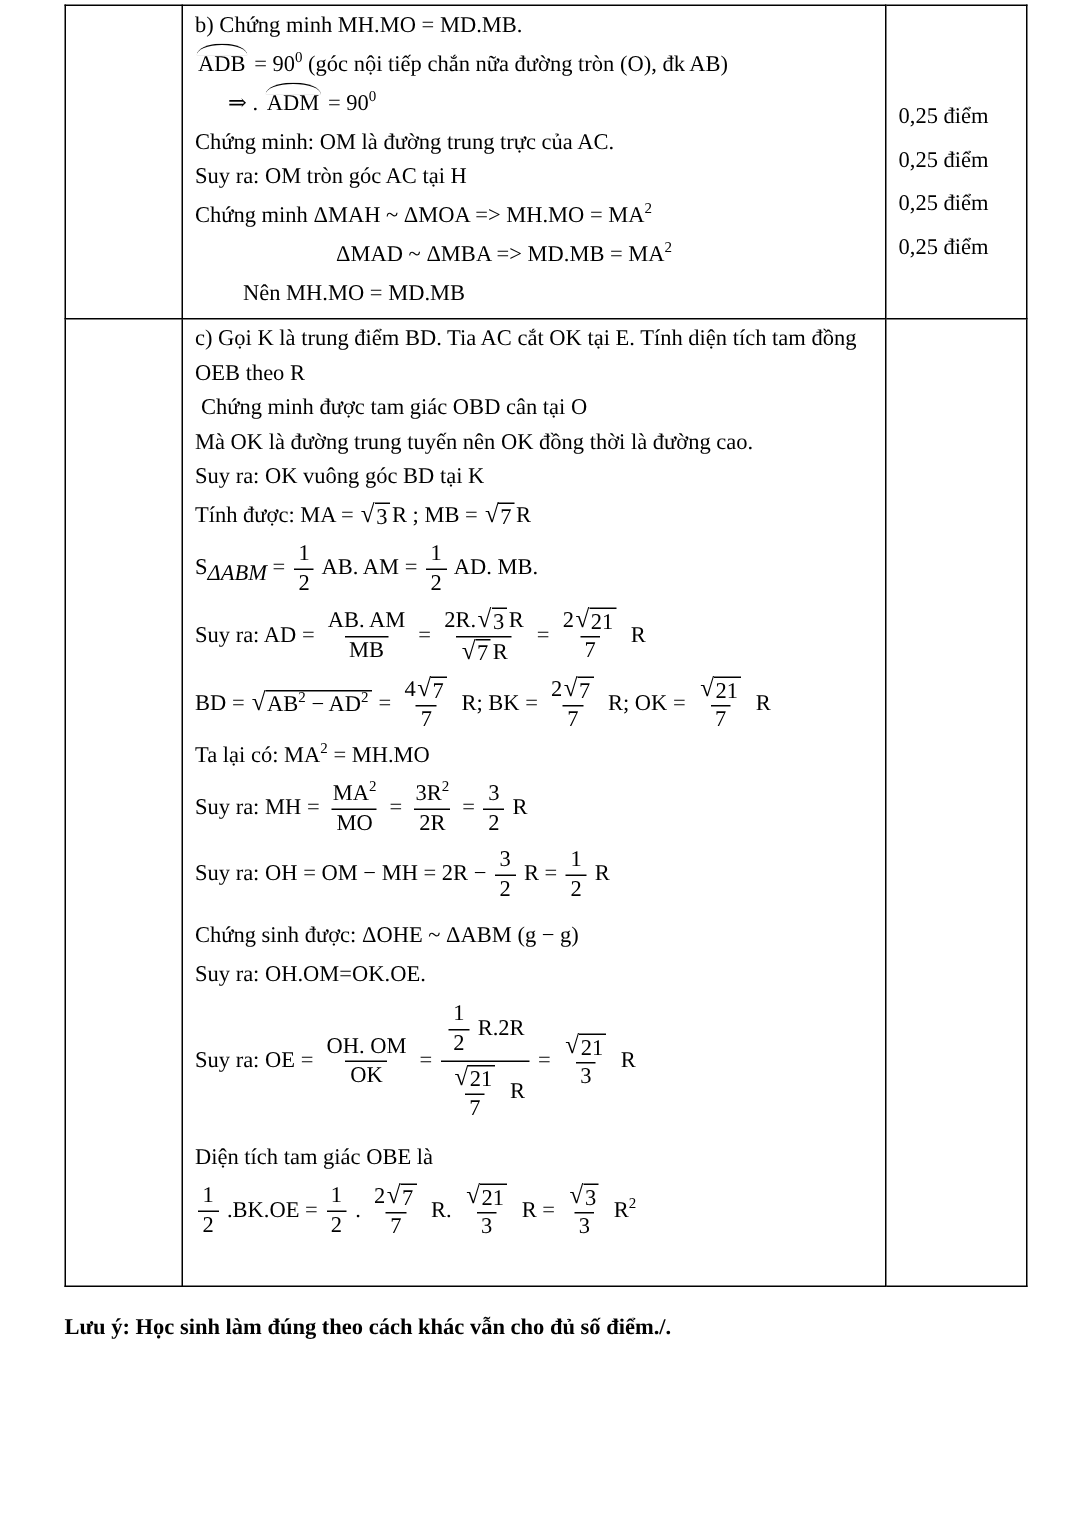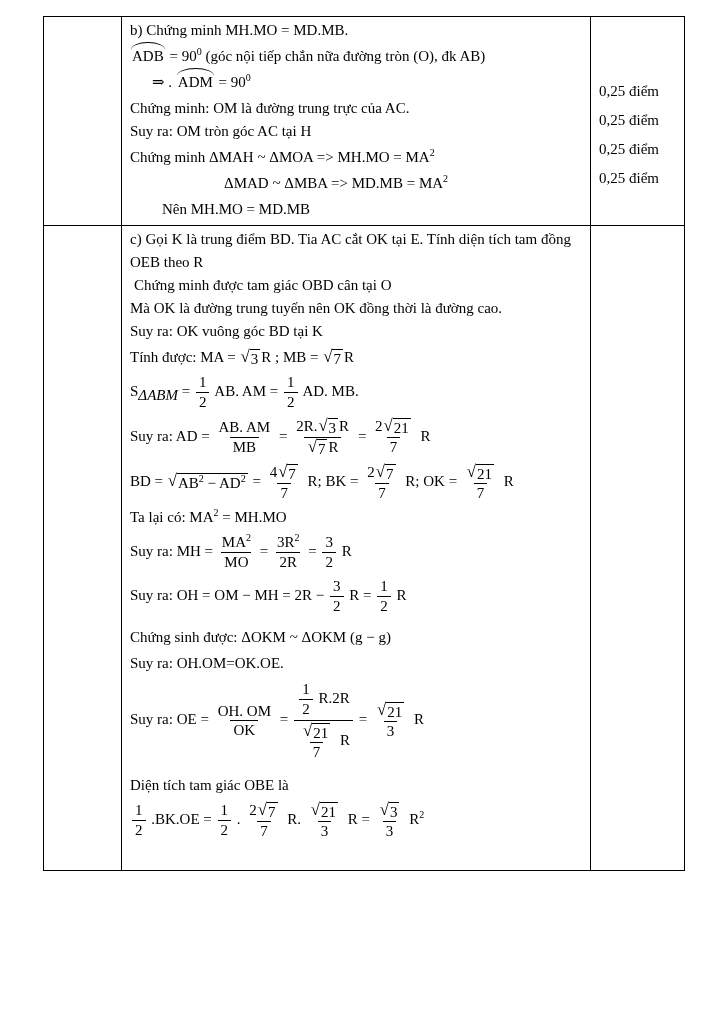--- a/index.html
+++ b/index.html
@@ -1,19 +1,19 @@
 <!DOCTYPE html>
 <html><head>
 <meta charset="utf-8">
 <style>
   *{box-sizing:border-box}
   html,body{margin:0;padding:0}
   body{width:725px;min-height:1024px;background:#fff;color:#000;
        font-family:"Liberation Serif","DejaVu Serif",serif;font-size:15px;line-height:1.5}
-  .page{width:725px;min-height:1024px;padding:16px 40px 40px 43px}
+  .page{width:725px;min-height:1024px;padding:3px 40px 40px 43px}
   table.answer{border-collapse:collapse;width:641px;table-layout:fixed}
   .answer td{border:1px solid #000;vertical-align:top;padding:2px 6px 4px 8px}
   td.pad-b{padding-bottom:26px}
   .line{line-height:23px;min-height:23px}
   .fline{margin:3px 0}
   .mi{}
   .sup{font-size:10px;vertical-align:super;line-height:0}
   .sub{font-size:15px;vertical-align:-4px;line-height:0;font-style:italic}
   .frac{display:inline-flex;flex-direction:column;align-items:center;vertical-align:middle;
         margin:1px 2px;text-align:center}
@@ -142,21 +142,21 @@
                 <span class="num"><span class="r">3</span></span>
                 <span class="den"><span class="r">2</span></span>
               </span><span class="mi"> R</span></div>
         <div class="line fline"><span class="r">Suy ra: </span><span class="mi">OH = OM − MH = 2R − </span><span class="frac">
                 <span class="num"><span class="r">3</span></span>
                 <span class="den"><span class="r">2</span></span>
               </span><span class="mi"> R = </span><span class="frac">
                 <span class="num"><span class="r">1</span></span>
                 <span class="den"><span class="r">2</span></span>
               </span><span class="mi"> R</span></div>
-        <div class="line fline gap-top"><span class="r">Chứng sinh được: </span><span class="mi">ΔOKM ~ ΔOKM (g − g)</span></div>
+        <div class="line fline gap-top"><span class="r">Chứng sinh được: </span><span class="mi">ΔOHE ~ ΔABM (g − g)</span></div>
         <div class="line">Suy ra: OH.OM=OK.OE.</div>
         <div class="line fline"><span class="r">Suy ra: </span><span class="mi">OE = </span><span class="frac">
                 <span class="num"><span class="mi">OH.</span><span class="r"> OM</span></span>
                 <span class="den"><span class="mi">OK</span></span>
               </span><span class="mi"> = </span><span class="frac">
                 <span class="num"><span class="frac">
                     <span class="num"><span class="r">1</span></span>
                     <span class="den"><span class="r">2</span></span>
                   </span><span class="mi"> R.2R</span></span>
                 <span class="den"><span class="frac">
@@ -198,14 +198,15 @@
                     <span class="vinc"><span class="r">3</span></span>
                   </span></span>
                 <span class="den"><span class="r">3</span></span>
               </span><span class="mi"> R</span><span class="sup">2</span></div>
       </td>
       <td></td>
     </tr>
   </tbody>
     </table>
 
+  <div class="footer">Lưu ý: Học sinh làm đúng theo cách khác vẫn cho đủ số điểm./.</div>
 
 </div>
 
 </body></html>

